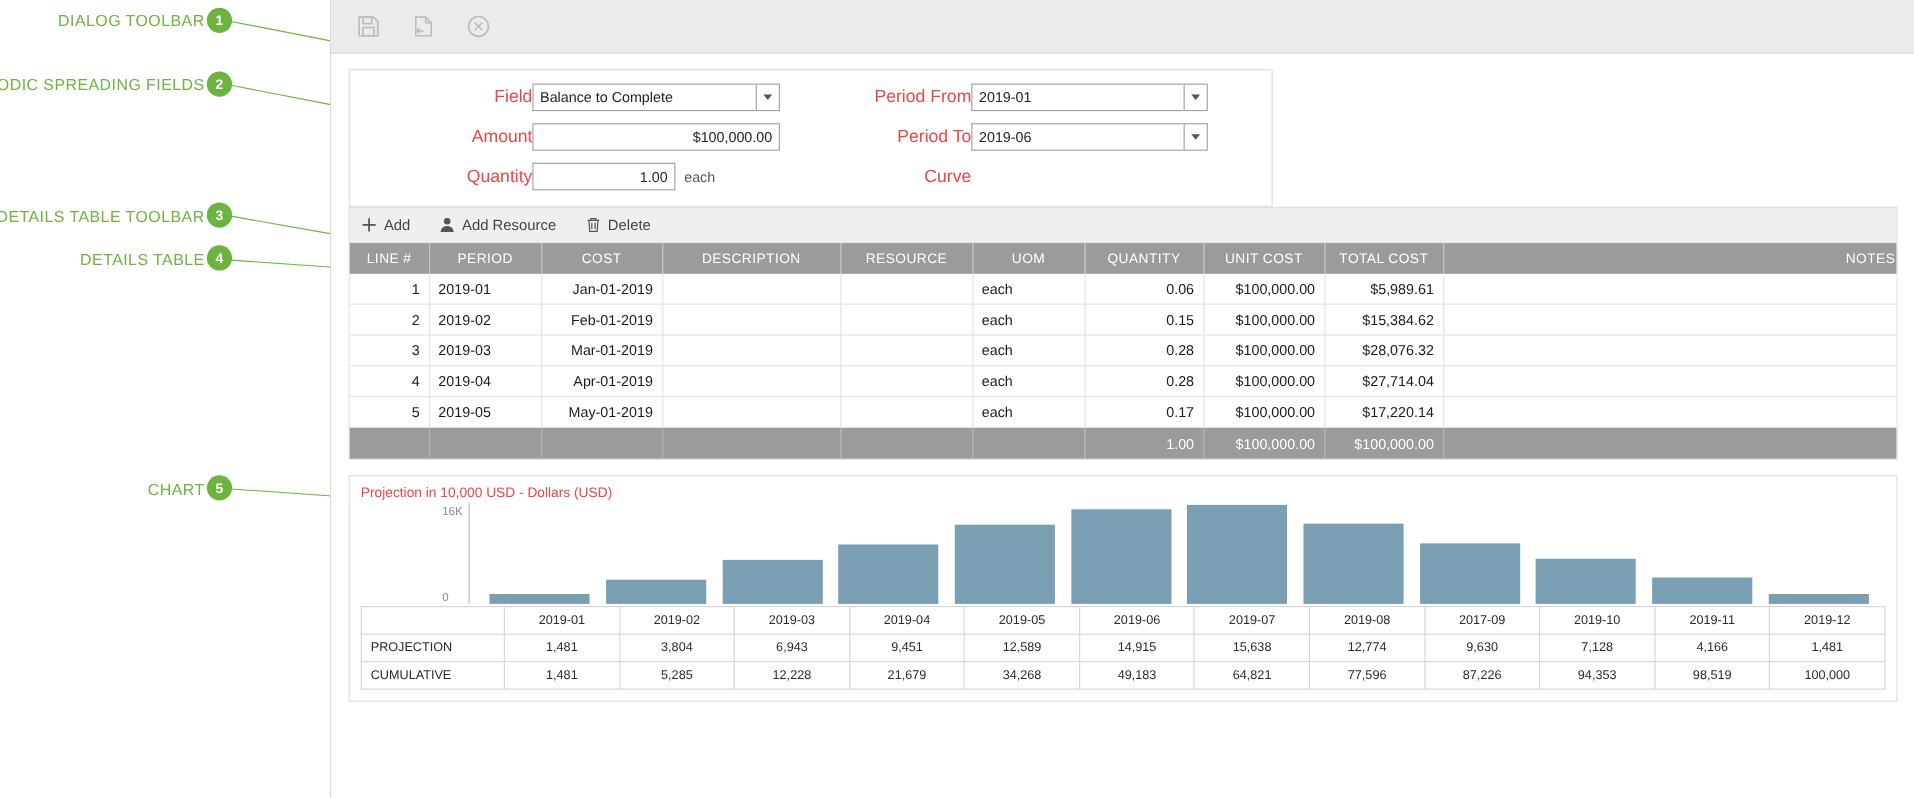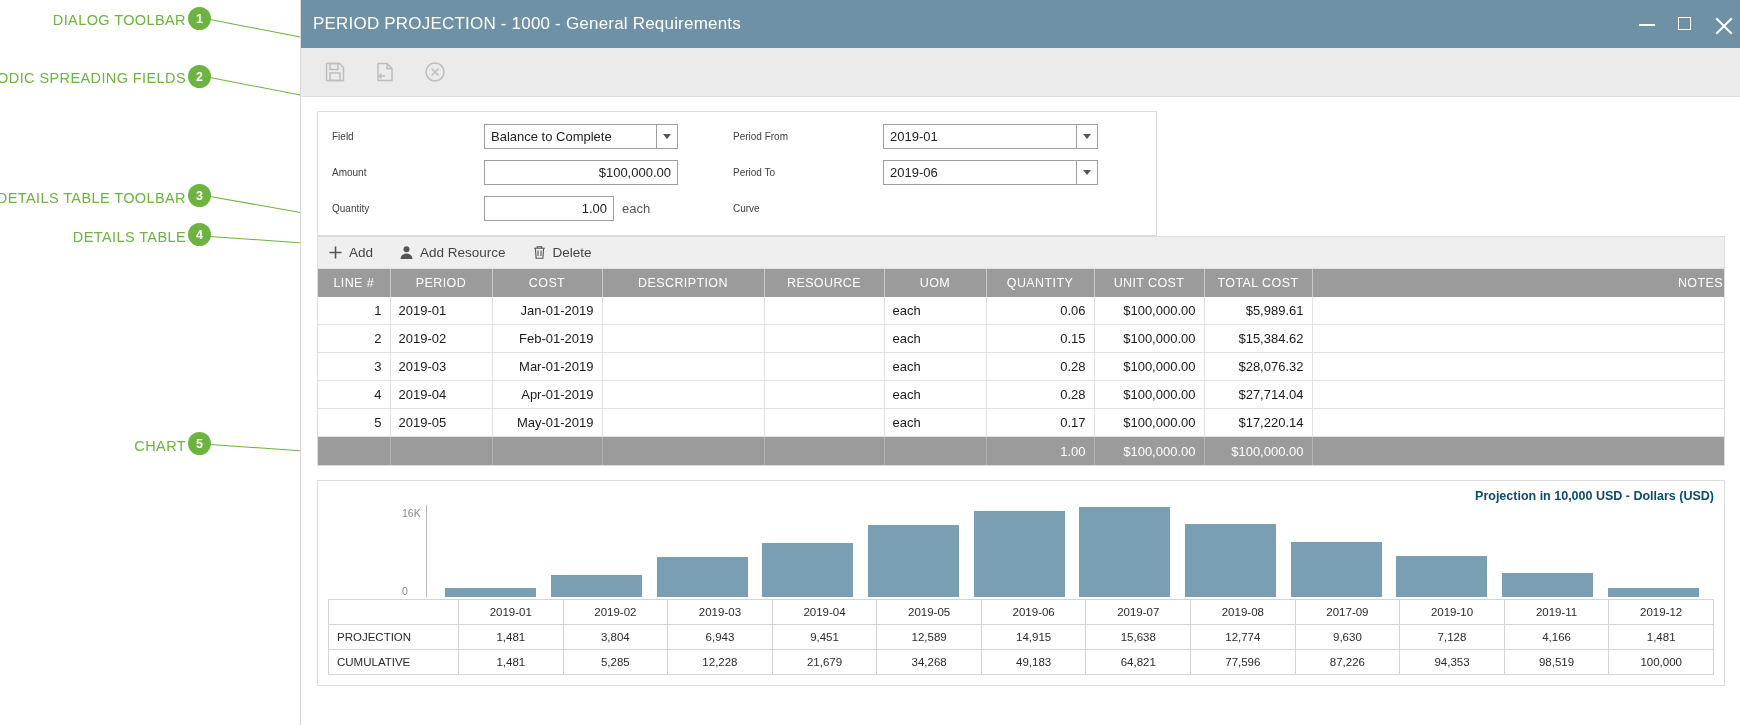--- a/index.html
+++ b/index.html
@@ -115,21 +115,21 @@
     width: 840px;
     box-sizing: border-box;
   }
   .field-grid {
     display: grid;
     grid-template-columns: 152px 225px 24px 150px 250px;
     row-gap: 11px;
     align-items: center;
   }
   .flabel {
-    font-size: 10px; color: #404040; 
+    font-size: 16px; color: #ef4444; text-align: right; 
   }
   .finput {
     height: 23px;
     border: 1px solid #9e9e9e;
     background: #fff;
     font-size: 13px;
     color: #222;
     display: flex; align-items: center;
     padding: 0 6px;
     box-sizing: border-box;
@@ -146,21 +146,21 @@
     display: flex; align-items: center; justify-content: center;
     box-sizing: border-box;
   }
   .caret i {
     display:block; width:0;height:0;
     border-left: 4px solid transparent;
     border-right: 4px solid transparent;
     border-top: 5px solid #555;
   }
   .unit { font-size: 13px; color: #555; padding-left: 8px; }
-  .w225 { width: 194px; }
+  .w225 { width: 225px; }
   .w215 { width: 215px; }
   .w130 { width: 130px; }
 
   .reminder {
     font-size: 13px; color: #6a6a6a;
     padding: 11px 0 8px 8px;
   }
 
   
   .grid-wrap { border: 1px solid #dcdcdc; }
@@ -213,25 +213,24 @@
 
   
   .chart-box {
     margin: 14px 0 0 0;
     border: 1px solid #dcdcdc;
     background: #fff;
     padding: 8px 10px 10px 10px;
     position: relative;
   }
   .chart-title {
-    text-align: right;
+    text-align: left;
     font-size: 12.5px;
-    color: #0c4a6e;
+    color: #ef4444;
     padding-bottom: 2px;
-    font-weight: bold;
   }
   .plot {
     position: relative;
     height: 92px;
     display: flex;
     align-items: flex-end;
     margin-left: 110px;
     margin-right: 8px;
   }
   .yaxis {
@@ -301,28 +300,20 @@
   <div class="annot" style="left:0; top:436px; width:186px;">
     <span class="annot-label">CHART</span>
   </div>
   <div class="annot-bubble" style="left:188px; top:432px;">
     <span>5</span>
   </div>
   <div class="leader" style="left:210px; top:444px; width:102px; transform: rotate(4deg);"></div>
 
   <div class="dialog">
 
-    <div class="titlebar">
-      <span class="title">PERIOD PROJECTION - 1000 - General Requirements</span>
-      <div class="winbtns">
-        <div class="winbtn min"></div>
-        <div class="winbtn max"></div>
-        <div class="winbtn close"></div>
-      </div>
-    </div>
 
     <div class="dlg-toolbar">
       <div class="tb-icon">
         <svg width="24" height="24" viewBox="0 0 24 24" fill="none" stroke="#bdbdbd" stroke-width="1.5">
           <path d="M3.5 3.5h13l4 4v13h-17z"></path>
           <rect x="7" y="3.5" width="8" height="6"></rect>
           <rect x="7" y="13" width="10" height="7.5"></rect>
         </svg>
       </div>
       <div class="tb-icon">

